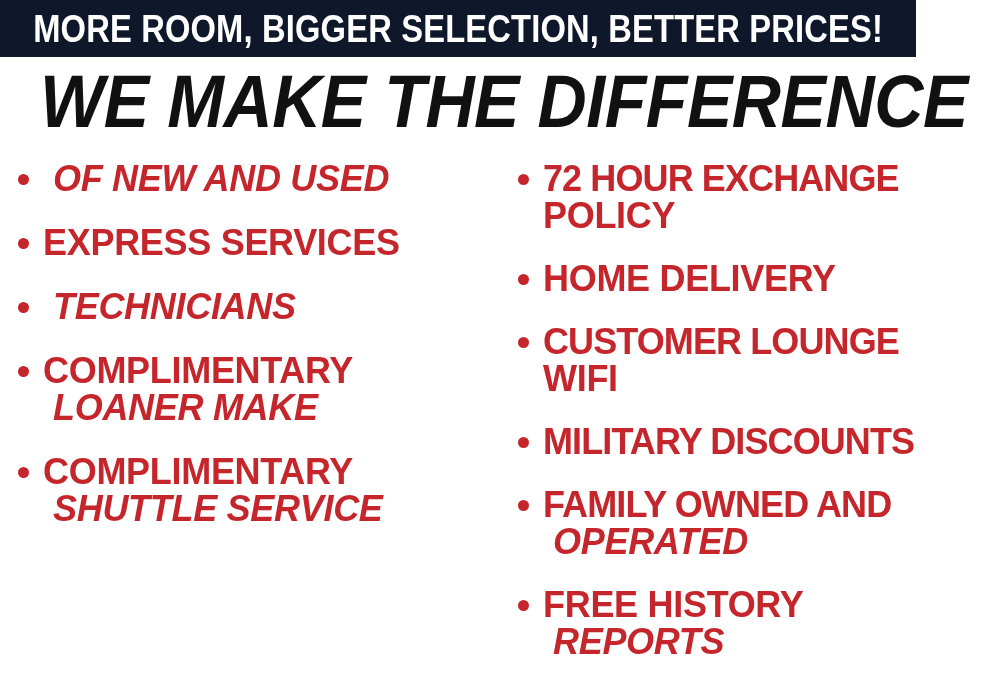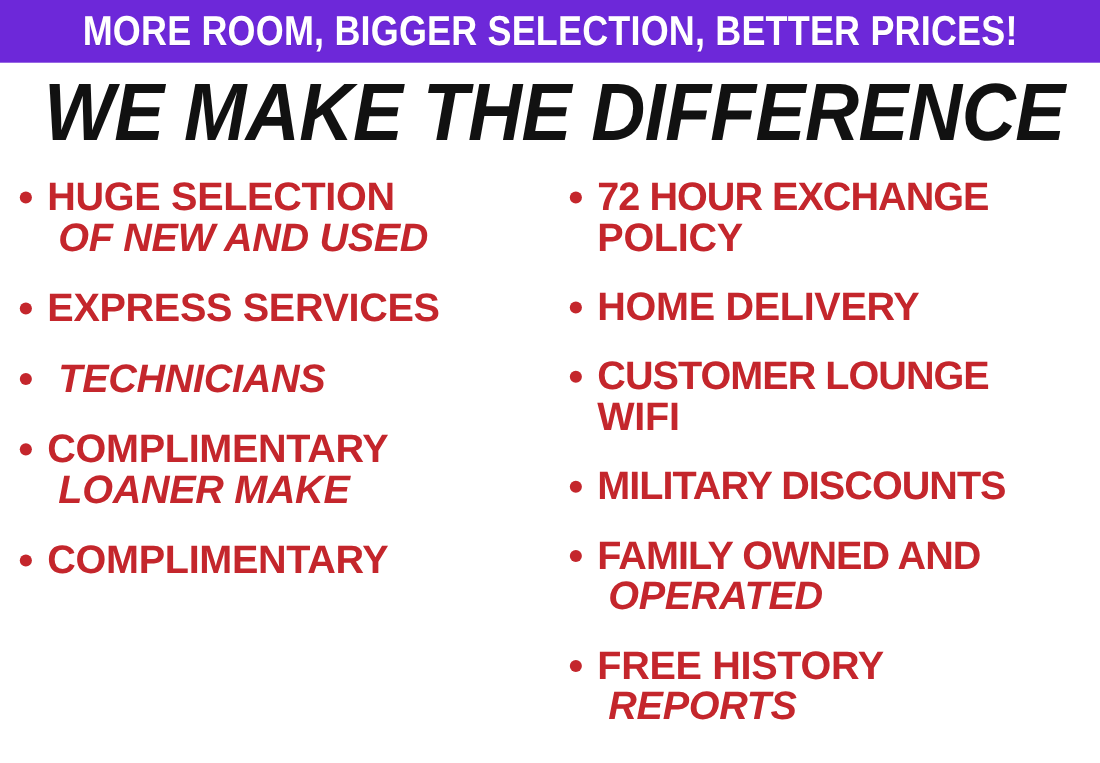--- a/index.html
+++ b/index.html
@@ -19,23 +19,23 @@
     width: 1000px;
     height: 694px;
     background: #ffffff;
   }
 
   
   .banner {
     position: absolute;
     left: 0;
     top: 0;
-    width: 1000px;
+    width: 916px;
     height: 57px;
-    background: #6d28d9;
+    background: #0f172a;
     display: flex;
     align-items: center;
     justify-content: center;
     overflow: hidden;
   }
   .banner-text {
     color: #ffffff;
     font-family: "Liberation Sans Narrow", "Liberation Sans", sans-serif;
     font-weight: bold;
     font-size: 38px;
@@ -133,21 +133,20 @@
 
   <div class="headline">WE MAKE THE DIFFERENCE</div>
 
   <div class="columns">
 
     <div class="col col-left">
 
       <div class="bullet-item">
         <span class="bullet-dot"></span>
         <div class="bullet-lines">
-          <div class="bullet-line">HUGE SELECTION</div>
           <div class="bullet-line indent">OF NEW AND USED</div>
         </div>
       </div>
 
       <div class="bullet-item">
         <span class="bullet-dot"></span>
         <div class="bullet-lines">
           <div class="bullet-line">EXPRESS SERVICES</div>
         </div>
       </div>
@@ -164,20 +163,21 @@
         <div class="bullet-lines">
           <div class="bullet-line">COMPLIMENTARY</div>
           <div class="bullet-line indent">LOANER MAKE</div>
         </div>
       </div>
 
       <div class="bullet-item">
         <span class="bullet-dot"></span>
         <div class="bullet-lines">
           <div class="bullet-line">COMPLIMENTARY</div>
+          <div class="bullet-line indent">SHUTTLE SERVICE</div>
         </div>
       </div>
 
     </div>
 
     <div class="col col-right">
 
       <div class="bullet-item">
         <span class="bullet-dot"></span>
         <div class="bullet-lines">

